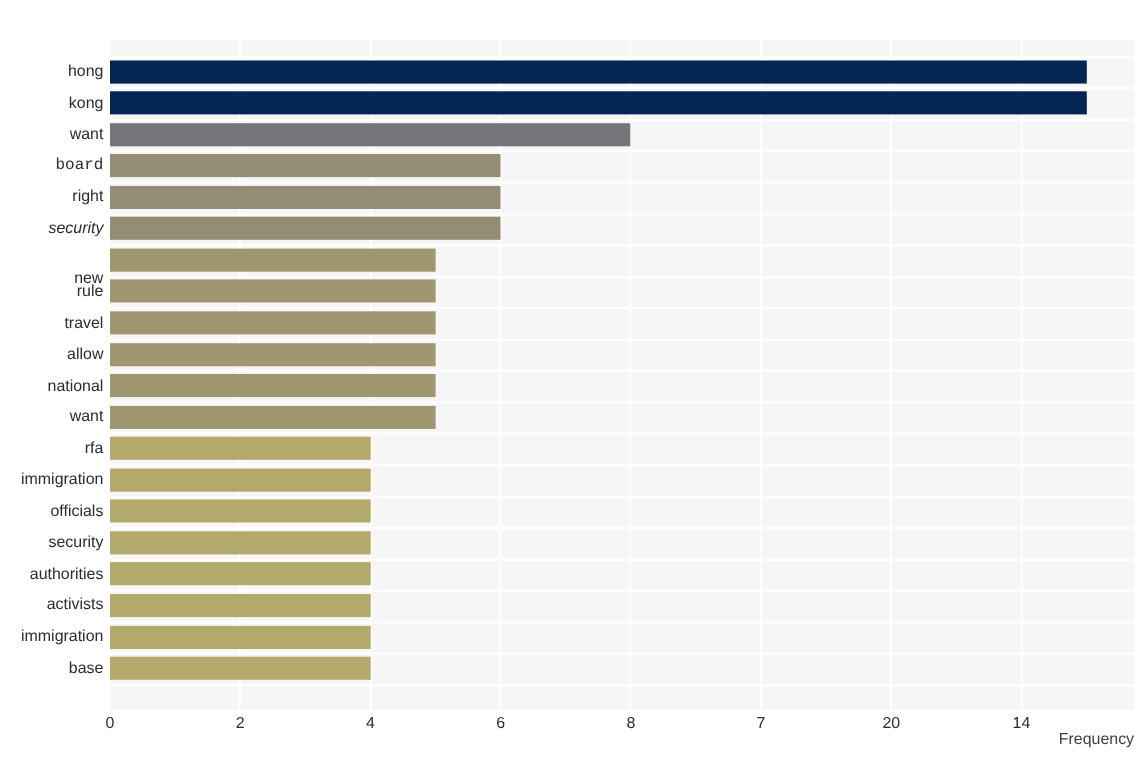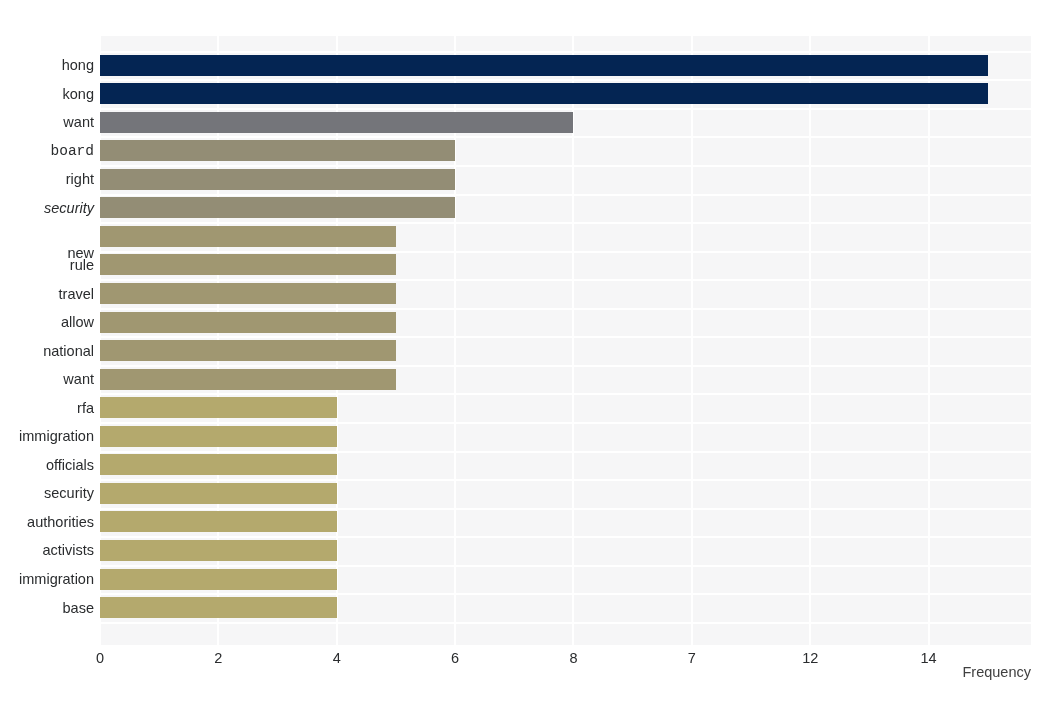--- a/index.html
+++ b/index.html
@@ -202,19 +202,19 @@
       <div class="ytick-label" style="top: 563.595px;">base</div>
     </div>
 
   <div class="xlabels-layer" id="xlabels-layer">
       <div class="xtick-label" style="left: 100px;">0</div>
       <div class="xtick-label" style="left: 218.373px;">2</div>
       <div class="xtick-label" style="left: 336.745px;">4</div>
       <div class="xtick-label" style="left: 455.118px;">6</div>
       <div class="xtick-label" style="left: 573.49px;">8</div>
       <div class="xtick-label" style="left: 691.863px;">7</div>
-      <div class="xtick-label" style="left: 810.235px;">12</div>
+      <div class="xtick-label" style="left: 810.235px;">20</div>
       <div class="xtick-label" style="left: 928.608px;">14</div>
     </div>
 
   <div class="xaxis-title">Frequency</div>
 
 </div>
 
 </body></html>

